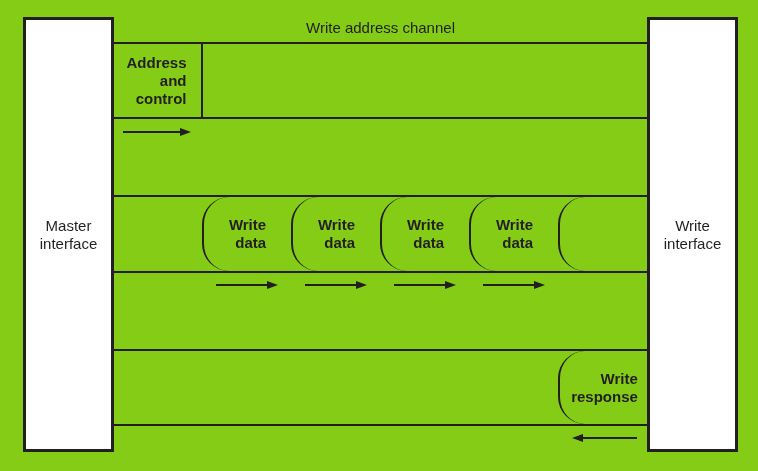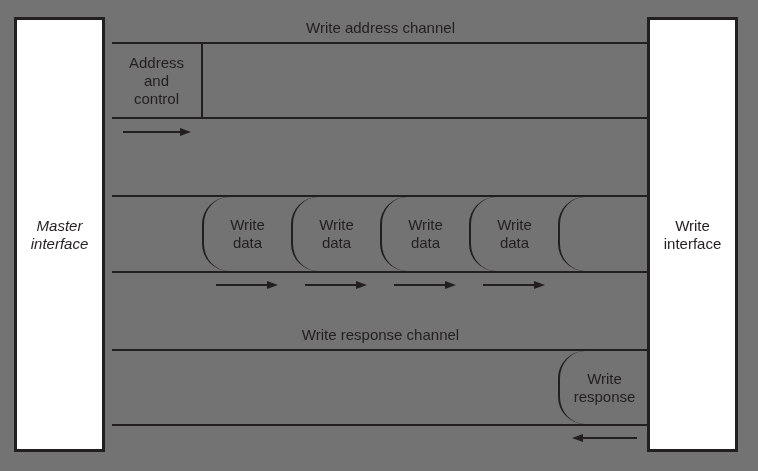--- a/index.html
+++ b/index.html
@@ -1,20 +1,20 @@
 <!DOCTYPE html>
 <html><head>
 <meta charset="utf-8">
 <style>
   html, body { margin: 0; padding: 0; background: #ffffff; }
   .canvas {
     position: relative;
     width: 758px;
     height: 471px;
-    background: #737373;
+    background: #84cc16;
     font-family: "Liberation Sans", sans-serif;
     color: #231f20;
     font-size: 15px;
     line-height: 18px;
     overflow: hidden;
   }
   .iface-box {
     position: absolute;
     top: 17px;
     width: 91px;
@@ -22,43 +22,44 @@
     border: 3px solid #231f20;
     background: #ffffff;
     box-sizing: border-box;
     display: flex;
     align-items: center;
     justify-content: center;
     text-align: center;
     white-space: pre-line;
     z-index: 2;
   }
-  .master { left: 14px; font-style: italic; }
+  .master { left: 23px; }
   .slave  { left: 647px; }
   .band {
     position: absolute;
     left: 112px;
     width: 537px;
     border-top: 2px solid #231f20;
     border-bottom: 2px solid #231f20;
     box-sizing: border-box;
     display: flex;
     z-index: 1;
   }
   .band-addr { top: 42px;  height: 77px; }
   .band-data { top: 195px; height: 78px; }
   .band-resp { top: 349px; height: 77px; }
   .cell {
     box-sizing: border-box;
     height: 100%;
     display: flex;
     align-items: center;
     justify-content: center;
-    text-align: center;
+    text-align: right;
     white-space: pre-line;
+    font-weight: bold;
   }
   .cell.first { width: 90px; }
   .cell.w     { width: 89px; }
   .cell.bl    { border-left: 2px solid #231f20; border-radius: 27px; }
   .cell.br    { border-right: 2px solid #231f20; }
   .cell.fill  { flex: 1; }
   .addr-cell  { width: 91px; }
   .resp-spacer{ width: 446px; }
   .chan-label {
     position: absolute;
@@ -96,21 +97,20 @@
   .ar-d3    { left: 394px; top: 280px; width: 62px; }
   .ar-d4    { left: 483px; top: 280px; width: 62px; }
   .ar-resp  { left: 572px; top: 433px; width: 65px; }
 </style>
 </head>
 <body>
 
 <div class="canvas">
 
   <div class="chan-label lbl-addr">Write address channel</div>
-  <div class="chan-label lbl-resp">Write response channel</div>
 
   <div class="band band-addr">
     <div class="cell addr-cell br">
       <span>Address
 and
 control</span>
     </div>
     <div class="cell fill"></div>
   </div>
 

